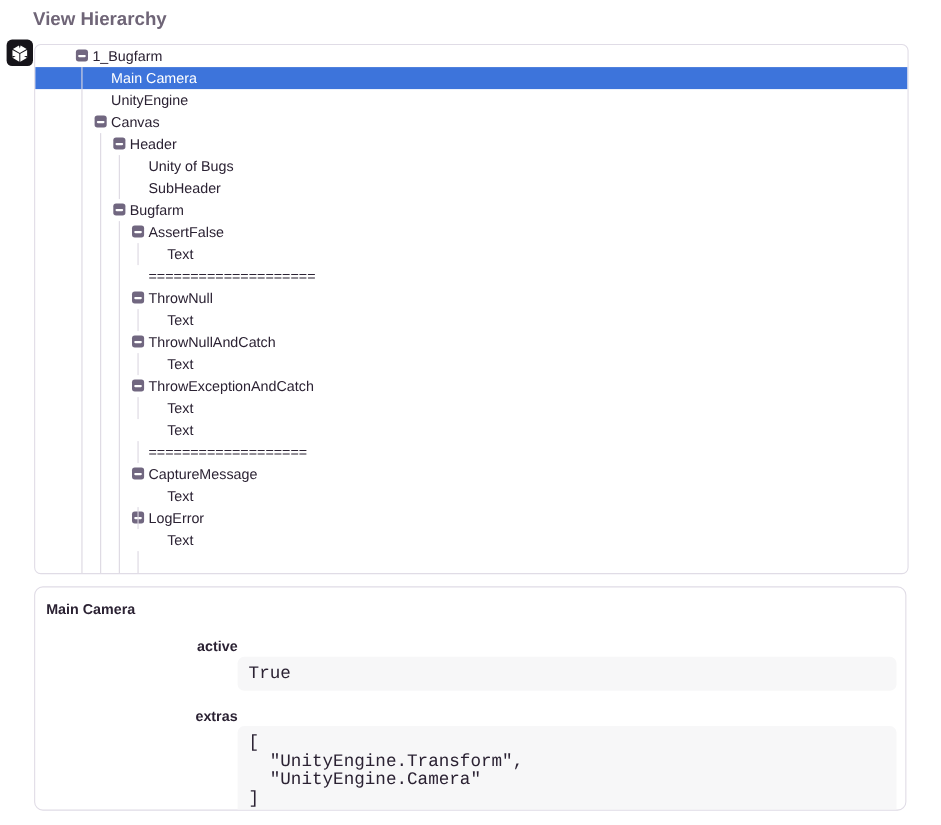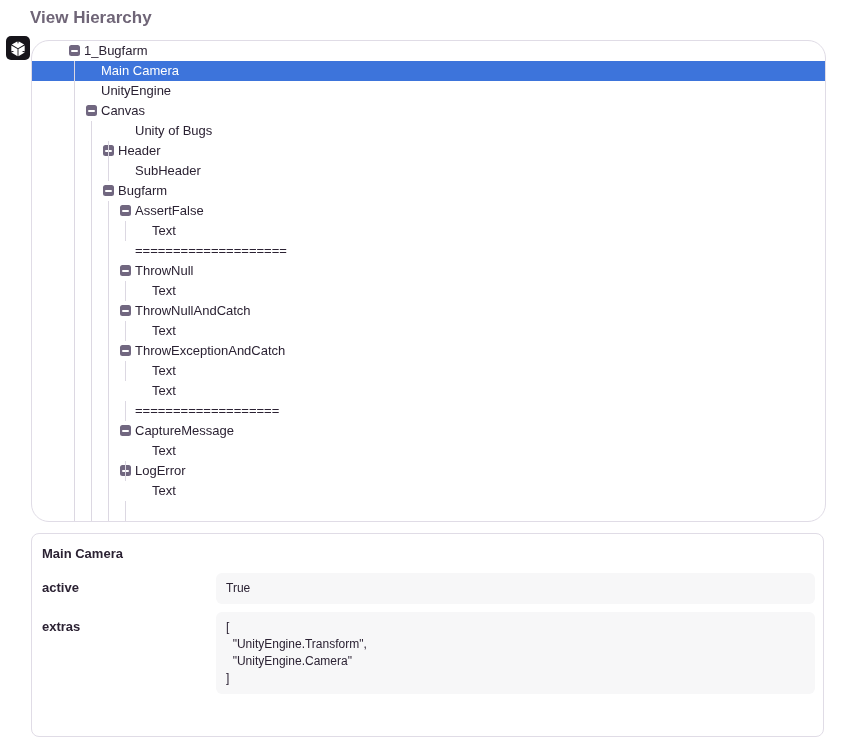--- a/index.html
+++ b/index.html
@@ -19,21 +19,21 @@
     position: absolute; left: 6px; top: 36px;
     width: 24px; height: 24px;
     background: var(--badge-bg, #16141a);
     border-radius: 5px;
     display: flex; align-items: center; justify-content: center;
   }
   .tree-panel {
     position: absolute; left: 31px; top: 40px;
     width: 793px; height: 480px;
     border: 1px solid var(--border, #e0dce6);
-    border-radius: 18px;
+    border-radius: 6px;
     background: #fff;
     overflow: hidden;
   }
   .tree-row {
     height: 20px; line-height: 20px;
     font-size: 13px;
     color: var(--text, #2b2233);
     position: relative;
     white-space: pre;
     cursor: default;
@@ -71,30 +71,32 @@
     font-size: 13px; font-weight: 700;
     color: var(--text, #2b2233);
   }
   .detail-row { display: flex; margin: 0 8px 8px 10px; }
   .detail-label {
     width: 174px; flex: none;
     font-size: 13px; font-weight: 700;
     color: var(--text, #2b2233);
     padding-top: 7px;
     box-sizing: border-box;
+    text-align: right;
   }
   .detail-value {
     flex: 1;
     background: var(--value-bg, #f7f7f8);
     border-radius: 6px;
     padding: 7px 10px;
-    font-family: Liberation Sans, sans-serif;
-    font-size: 12px; line-height: 17px;
+    font-family: Liberation Mono, monospace;
+    font-size: 16px; line-height: 17px;
     color: var(--text, #2b2233);
     white-space: pre-wrap;
+    margin-top: 24px;
   }
 </style>
 </head>
 <body style="--selection: #3d74db; --icon: #716780; --border: #e0dce6; --line: #dcd8e2; --text: #2b2233; --title: #6f6577; --value-bg: #f7f7f8; --badge-bg: #16141a;">
 
 <div class="vh-title">View Hierarchy</div>
 
 <div class="unity-badge">
   <svg width="18" height="18" viewBox="0 0 24 24" aria-hidden="true">
     <g fill="#ffffff">
@@ -108,22 +110,22 @@
       <path d="M3.1 15.9 L3.1 18.3 L7.0 15.9 Z"></path>
     </g>
   </svg>
 </div>
 
 <div class="tree-panel">
     <div class="tree-row" style="padding-left: 52px;"><span class="collapse-box" style="left: 37px;"></span><span>1_Bugfarm</span></div>
     <div class="tree-row selected" style="padding-left: 69px;"><span>Main Camera</span></div>
     <div class="tree-row" style="padding-left: 69px;"><span>UnityEngine</span></div>
     <div class="tree-row" style="padding-left: 69px;"><span class="collapse-box" style="left: 54px;"></span><span>Canvas</span></div>
+    <div class="tree-row" style="padding-left: 86px;"><span class="collapse-box" style="left: 71px;"></span><span>Header</span></div>
     <div class="tree-row" style="padding-left: 103px;"><span>Unity of Bugs</span></div>
-    <div class="tree-row" style="padding-left: 86px;"><span class="collapse-box" style="left: 71px;"></span><span>Header</span></div>
     <div class="tree-row" style="padding-left: 103px;"><span>SubHeader</span></div>
     <div class="tree-row" style="padding-left: 86px;"><span class="collapse-box" style="left: 71px;"></span><span>Bugfarm</span></div>
     <div class="tree-row" style="padding-left: 103px;"><span class="collapse-box" style="left: 88px;"></span><span>AssertFalse</span></div>
     <div class="tree-row" style="padding-left: 120px;"><span>Text</span></div>
     <div class="tree-row" style="padding-left: 103px;"><span>====================</span></div>
     <div class="tree-row" style="padding-left: 103px;"><span class="collapse-box" style="left: 88px;"></span><span>ThrowNull</span></div>
     <div class="tree-row" style="padding-left: 120px;"><span>Text</span></div>
     <div class="tree-row" style="padding-left: 103px;"><span class="collapse-box" style="left: 88px;"></span><span>ThrowNullAndCatch</span></div>
     <div class="tree-row" style="padding-left: 120px;"><span>Text</span></div>
     <div class="tree-row" style="padding-left: 103px;"><span class="collapse-box" style="left: 88px;"></span><span>ThrowExceptionAndCatch</span></div>

